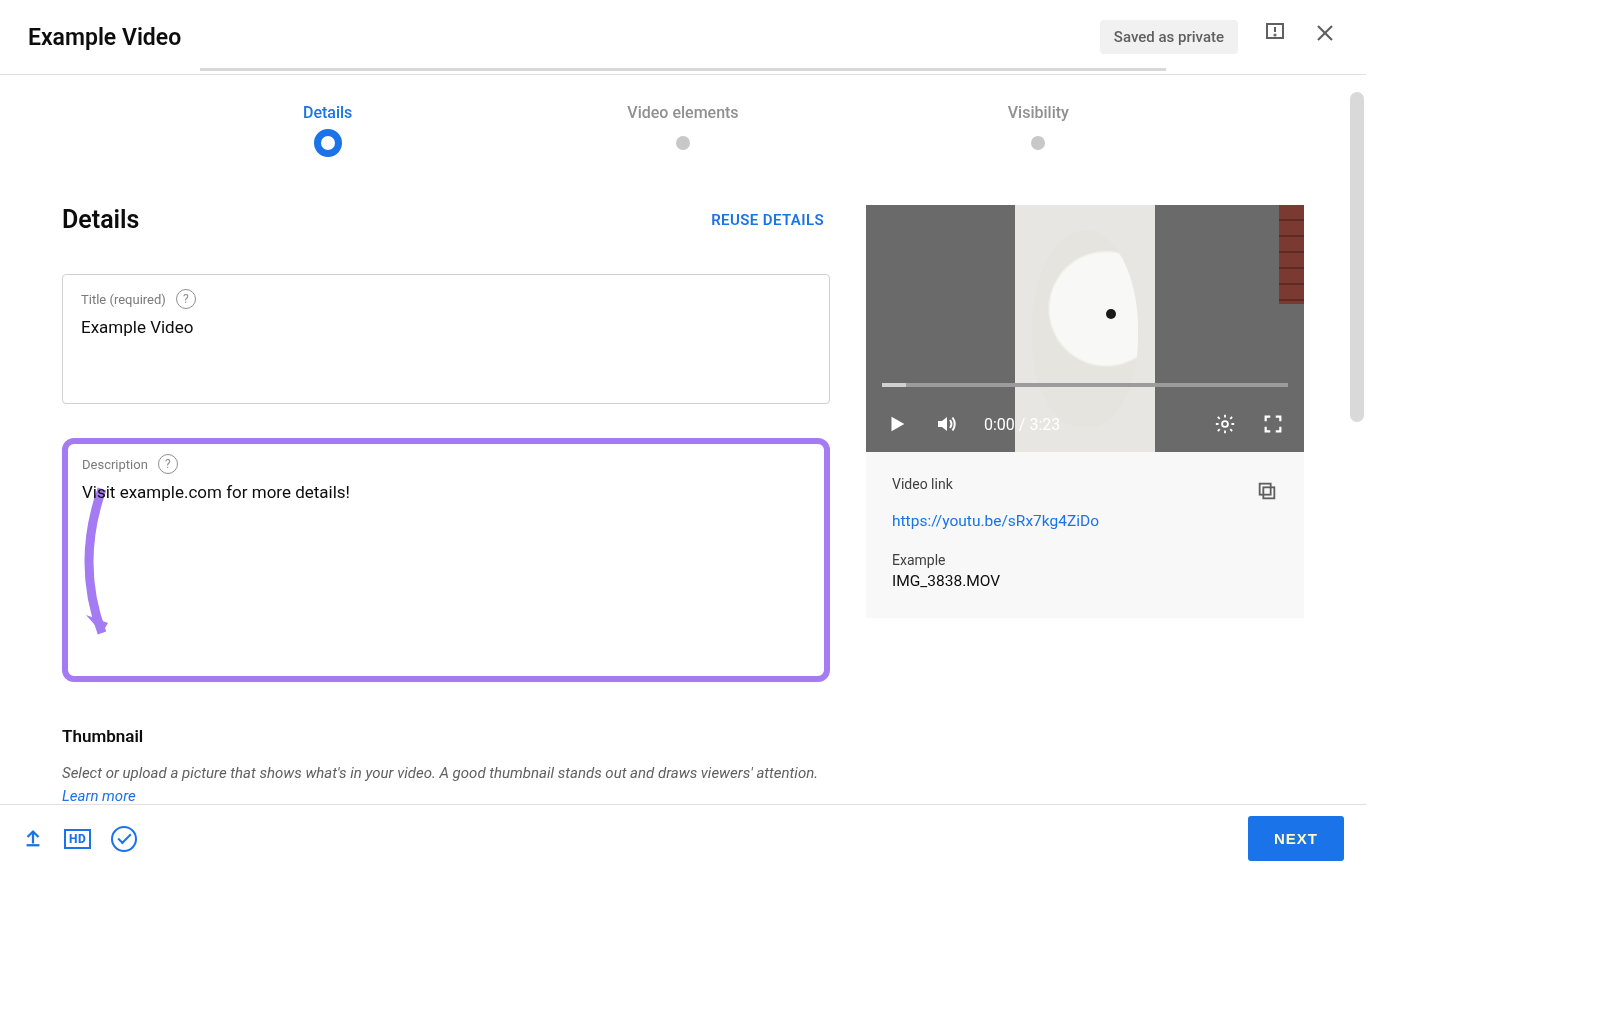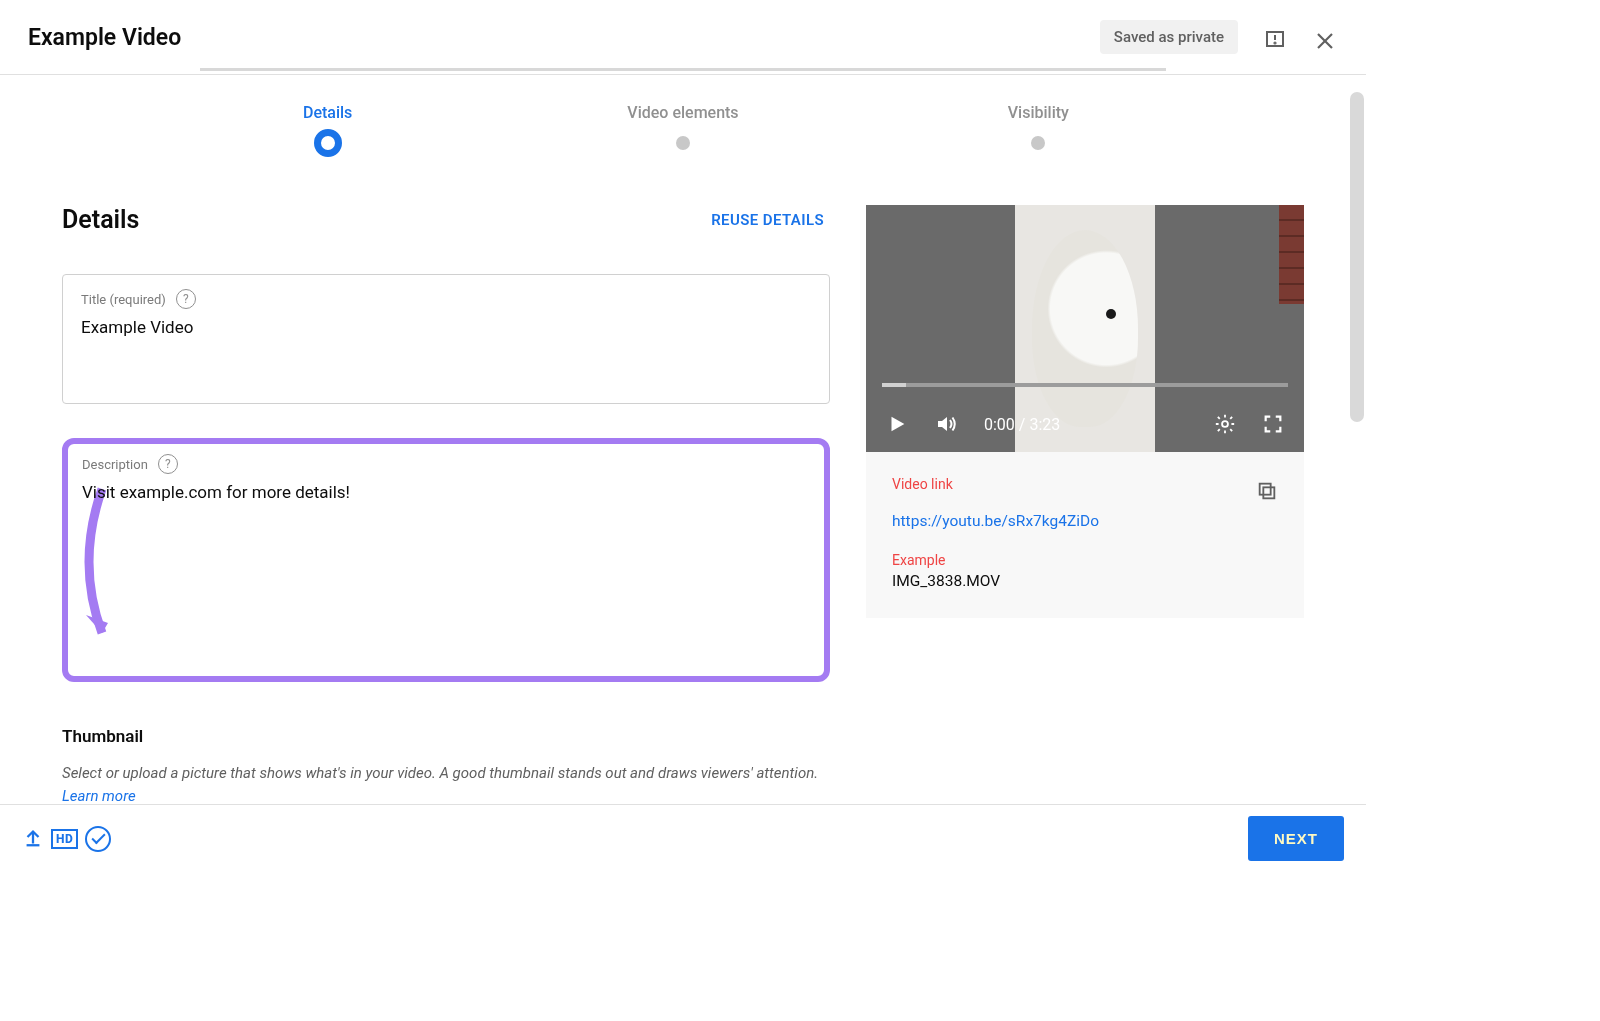--- a/index.html
+++ b/index.html
@@ -27,21 +27,21 @@
     padding: 20px 28px;
     border-bottom: 1px solid #e0e0e0;
   }
   .header-title {
     font-size: 23px;
     font-weight: 600;
     color: #0d0d0d;
   }
   .header-right {
     display: flex;
-    align-items: flex-end;
+    align-items: flex-start;
     gap: 24px;
   }
   .status-chip {
     background: #f1f1f1;
     color: #606060;
     font-size: 15px;
     font-weight: 500;
     padding: 8px 14px;
     border-radius: 4px;
   }
@@ -191,30 +191,30 @@
     background: repeating-linear-gradient(#7a3a32 0 14px, #5c2b24 14px 16px);}
   .video-progress { position:absolute; left:16px; right:16px; top: 178px; height:4px; background:#9c9c9c;}
   .video-progress .played{ width:6%; height:100%; background:#d1d1d1;}
   .controls { position:absolute; left:0; right:0; bottom:0; height:56px; display:flex; align-items:center; padding:0 20px; gap:26px; color:#fff;}
   .controls .spacer{ flex:1; }
   .ctrl-icon{ cursor:pointer; display:flex; align-items:center; justify-content:center; }
   .time{ font-size:16px; }
   .preview-info {
     background:#f8f8f8; padding:24px 26px 28px 26px;
   }
-  .info-label{ font-size:14px; color:#ef4444; }
+  .info-label{ font-size:14px; color:#404040; }
   .info-link{ font-size:15.5px; color:#1a73e8; margin-top:20px; display:block; cursor:pointer; }
   .info-text{ font-size:15.5px; color:#0d0d0d; margin-top:4px;}
   .copy-icon{ float:right; color:#606060; cursor:pointer; margin-top:4px;}
   .info-group{ margin-bottom:22px; overflow:auto;}
   
   .footer {
     position:absolute; left:0; right:0; bottom:0; height:68px;
     border-top:1px solid #e0e0e0; background:#fff;
-    display:flex; align-items:center; padding:0 22px; gap:7px;
+    display:flex; align-items:center; padding:0 22px; gap:20px;
   }
   .footer .spacer{flex:1;}
   .next-btn {
     background:#1a73e8; color:#fef9c3; font-size:15px; font-weight:600;
     padding:14px 26px; border:none; border-radius:3px; letter-spacing:1px; cursor:pointer;
   }
   .status-ico{ color:#1a73e8; cursor:default;}
   .upload-ico{ color:#1a73e8;}
   .hd-ico{
     border:2.5px solid #1a73e8; color:#1a73e8; font-size:12px;

